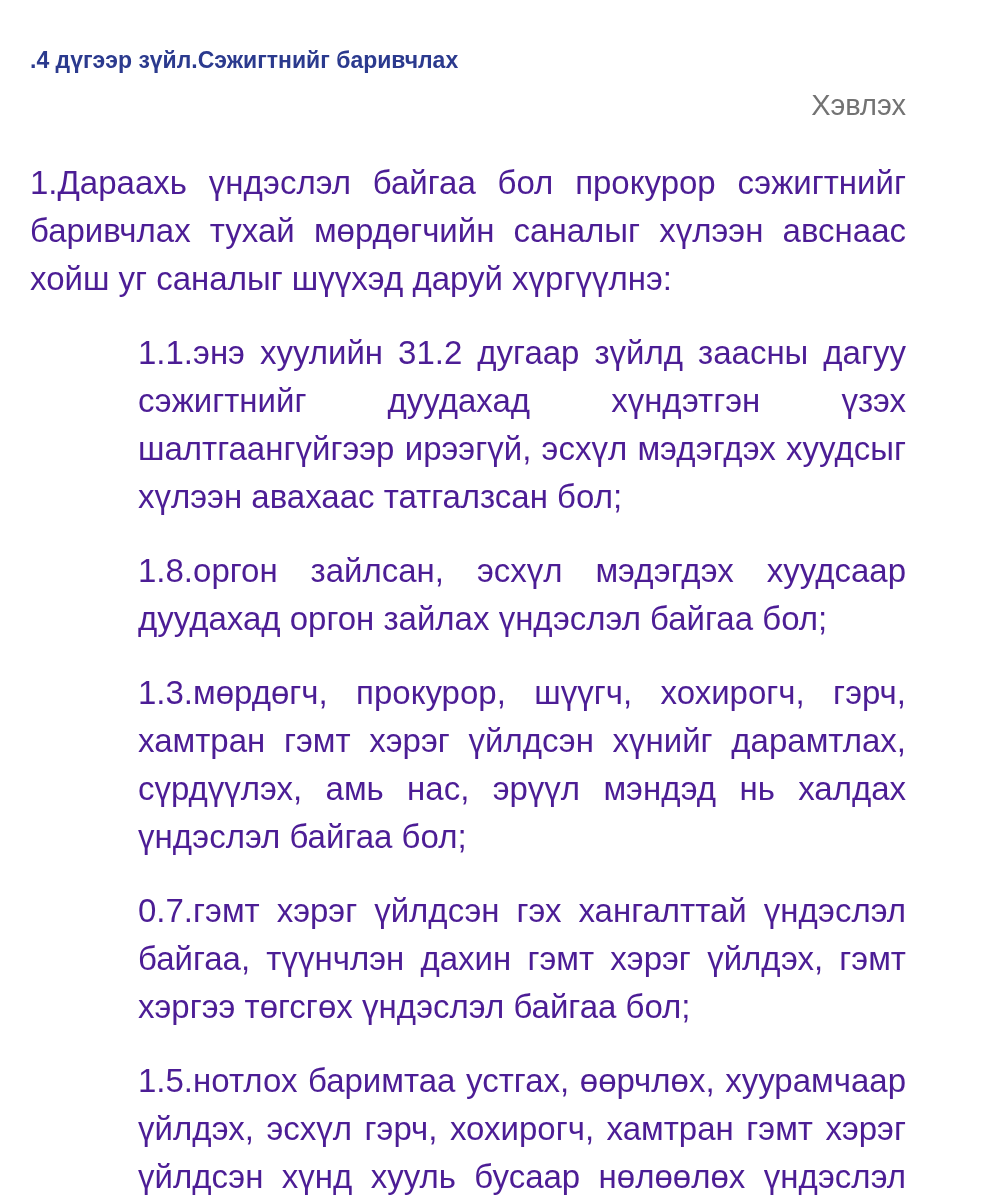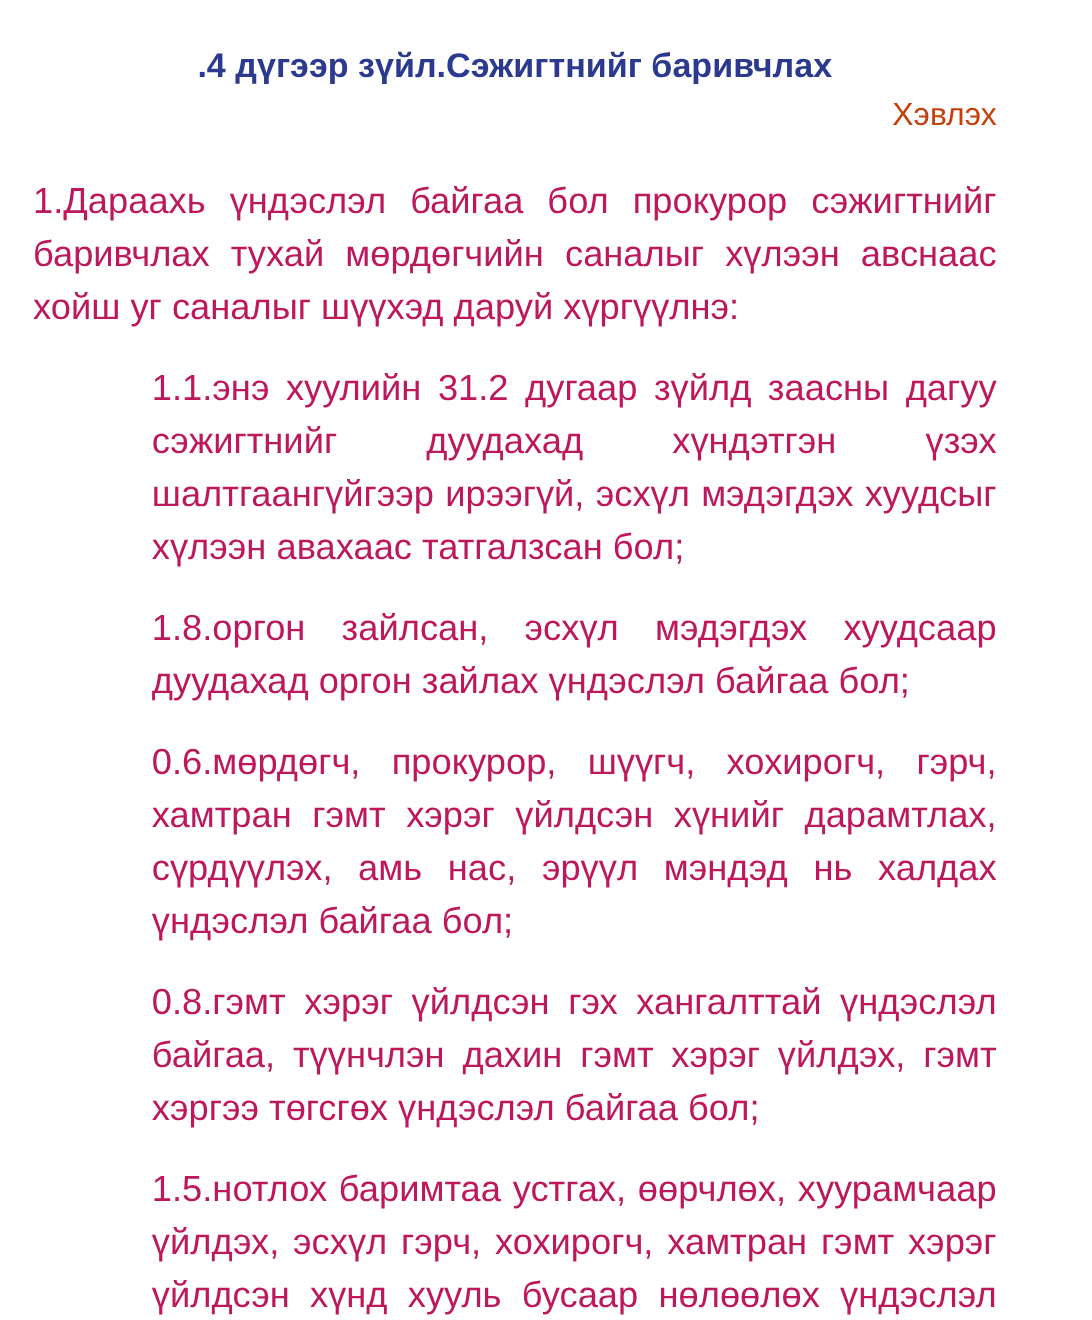--- a/index.html
+++ b/index.html
@@ -15,43 +15,42 @@
   }
   .page {
     box-sizing: border-box;
     width: 993px;
     min-height: 1200px;
     padding: 42px 87px 30px 30px;
     background: #ffffff;
   }
   .article-title {
     margin: 0 0 10px 0;
-    font-size: 31px;
+    font-size: 23px;
     line-height: 36px;
     font-weight: bold;
     color: #2b3a8e;
     letter-spacing: 0px;
-    text-align: center;
   }
   .print-row {
     text-align: right;
     line-height: 34px;
     margin: 0 0 32px 0;
   }
   .print-link {
     font-size: 29px;
-    color: #c2410c;
+    color: #737373;
     text-decoration: none;
     cursor: pointer;
   }
   .article-body p.para {
     margin: 0 0 26px 0;
     font-size: 33px;
     line-height: 48px;
-    color: #be185d;
+    color: #4c1d95;
     text-align: justify;
   }
   .article-body p.para.indent {
     margin-left: 108px;
   }
   .article-body p.para:last-child {
     margin-bottom: 0;
   }
 </style>
 </head>
@@ -62,18 +61,18 @@
   <h1 class="article-title">.4 дүгээр зүйл.Сэжигтнийг баривчлах</h1>
 
   <div class="print-row">
     <a class="print-link">Хэвлэх</a>
   </div>
 
   <div class="article-body" id="article-body">
       <p class="para">1.Дараахь үндэслэл байгаа бол прокурор сэжигтнийг баривчлах тухай мөрдөгчийн саналыг хүлээн авснаас хойш уг саналыг шүүхэд даруй хүргүүлнэ:</p>
       <p class="para indent">1.1.энэ хуулийн 31.2 дугаар зүйлд заасны дагуу сэжигтнийг дуудахад хүндэтгэн үзэх шалтгаангүйгээр ирээгүй, эсхүл мэдэгдэх хуудсыг хүлээн авахаас татгалзсан бол;</p>
       <p class="para indent">1.8.оргон зайлсан, эсхүл мэдэгдэх хуудсаар дуудахад оргон зайлах үндэслэл байгаа бол;</p>
-      <p class="para indent">0.6.мөрдөгч, прокурор, шүүгч, хохирогч, гэрч, хамтран гэмт хэрэг үйлдсэн хүнийг дарамтлах, сүрдүүлэх, амь нас, эрүүл мэндэд нь халдах үндэслэл байгаа бол;</p>
-      <p class="para indent">0.8.гэмт хэрэг үйлдсэн гэх хангалттай үндэслэл байгаа, түүнчлэн дахин гэмт хэрэг үйлдэх, гэмт хэргээ төгсгөх үндэслэл байгаа бол;</p>
+      <p class="para indent">1.3.мөрдөгч, прокурор, шүүгч, хохирогч, гэрч, хамтран гэмт хэрэг үйлдсэн хүнийг дарамтлах, сүрдүүлэх, амь нас, эрүүл мэндэд нь халдах үндэслэл байгаа бол;</p>
+      <p class="para indent">0.7.гэмт хэрэг үйлдсэн гэх хангалттай үндэслэл байгаа, түүнчлэн дахин гэмт хэрэг үйлдэх, гэмт хэргээ төгсгөх үндэслэл байгаа бол;</p>
       <p class="para indent">1.5.нотлох баримтаа устгах, өөрчлөх, хуурамчаар үйлдэх, эсхүл гэрч, хохирогч, хамтран гэмт хэрэг үйлдсэн хүнд хууль бусаар нөлөөлөх үндэслэл илэрсэн бол.</p>
     </div>
 
 </div>
 
 </body></html>

